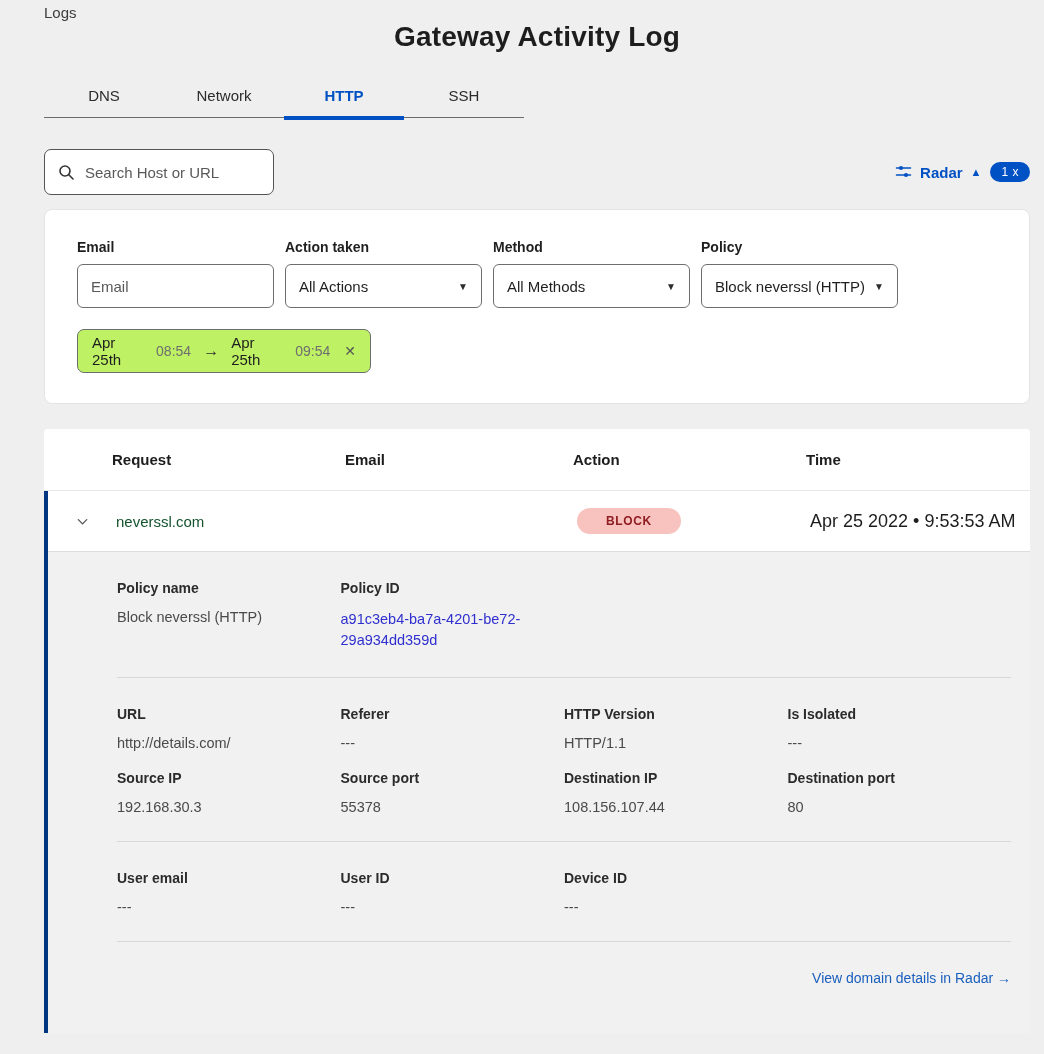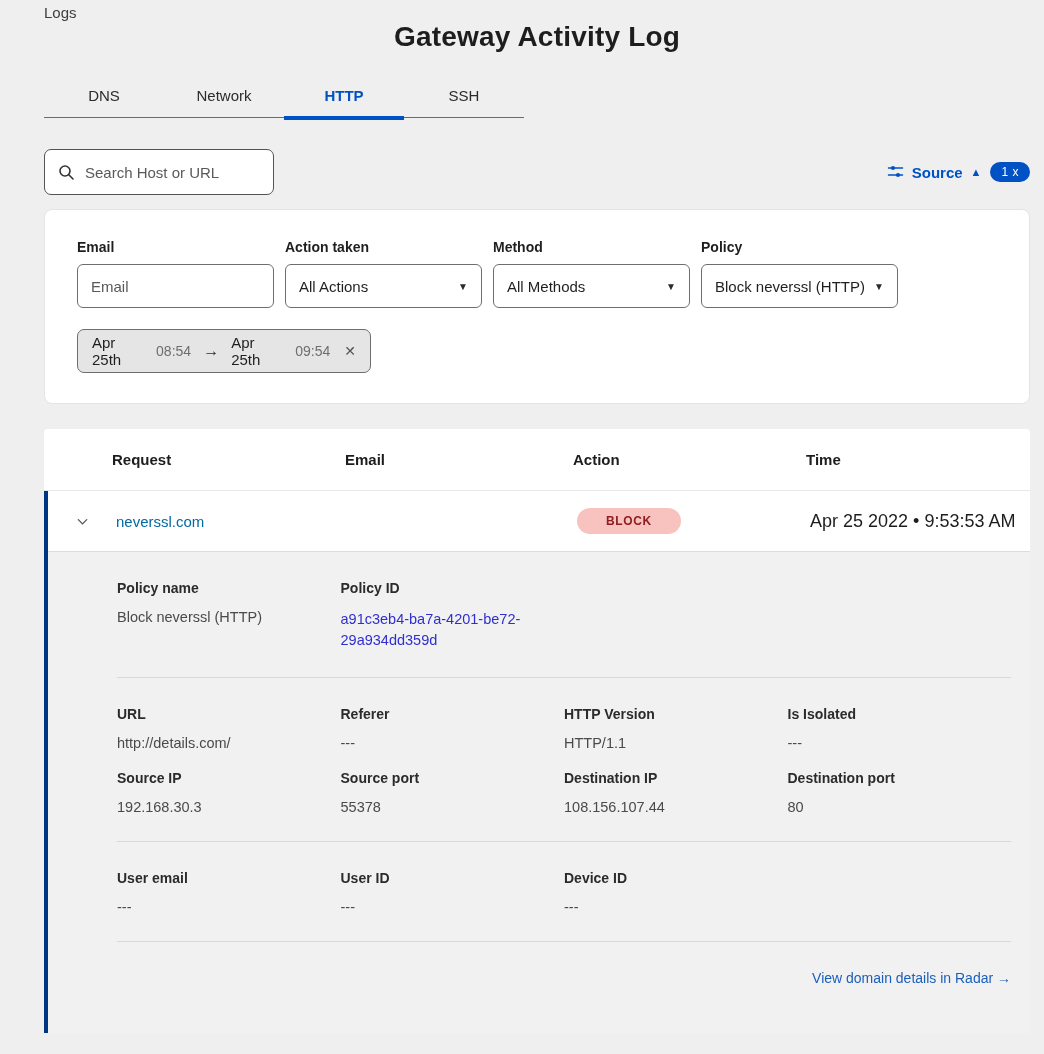--- a/index.html
+++ b/index.html
@@ -62,40 +62,40 @@
   }
   .text-input::placeholder { color: #595959; }
   .select {
     display: flex; align-items: center; justify-content: space-between; cursor: pointer;
   }
   .caret-down { color: #2b2b2b; font-size: 10px; }
   .date-row { margin-top: 21px; }
   .date-range {
     display: flex; align-items: center; gap: 12px;
     width: 294px; height: 44px; border: 1px solid #6e6e6e; border-radius: 7px;
-    padding: 0 14px; background: #e5e5e5; font-size: 15px;
+    padding: 0 14px; background: #bef264; font-size: 15px;
   }
   .date-part { color: #1f1f1f; }
   .time-part { color: #6e6e6e; font-size: 14px; }
   .range-arrow { color: #2b2b2b; font-size: 16px; }
   .clear-x { color: #555; font-size: 14px; margin-left: 2px; cursor: pointer; }
 
   
   .log-table {
     background: #fff; margin-top: 25px; width: 986px;
     border-radius: 4px 4px 0 0; overflow: hidden;
   }
   .t-grid { display: grid; grid-template-columns: 68px 233px 228px 233px 1fr; align-items: center; }
   .t-head { height: 62px; border-bottom: 1px solid #e8e8e8; }
   .t-head .th { font-size: 15px; font-weight: 700; color: #1d1d1d; }
   .row-wrap { border-left: 4px solid #003681; }
   .t-row { height: 60px; background: #fff; }
   .t-grid > div:first-child { padding-left: 27px; }
   .chevron-btn { display: flex; align-items: center; cursor: pointer; }
-  .cell-request { font-size: 15px; color: #0369a1; }
+  .cell-request { font-size: 15px; color: #14532d; }
   .badge-block {
     display: inline-block; background: #f8c3bf; color: #8f1d22;
     font-size: 12px; font-weight: 700; letter-spacing: 0.6px;
     border-radius: 14px; padding: 7px 29px; line-height: 1;
   }
   .cell-time { font-size: 18px; color: #1d1d1d; font-weight: 400; }
 
   
   .details {
     background: #f1f1f1; border-top: 1px solid #dcdcdc;
@@ -142,21 +142,21 @@
       <span style="display:flex">
         <svg width="17" height="16" viewBox="0 0 17 16">
             <g stroke="#0051c3" stroke-width="1.5" stroke-linecap="round">
               <line x1="1.5" y1="4" x2="15.5" y2="4"></line>
               <line x1="1.5" y1="11" x2="15.5" y2="11"></line>
             </g>
             <circle cx="6" cy="4" r="2.1" fill="#0051c3"></circle>
             <circle cx="11" cy="11" r="2.1" fill="#0051c3"></circle>
           </svg>
       </span>
-      <span class="filter-label">Source</span>
+      <span class="filter-label">Radar</span>
       <span class="caret-up">▲</span>
     </div>
     <span class="filter-count">1 x</span>
   </div>
 </div>
 
 <div class="filter-panel">
   <div class="filter-row">
     <div class="field">
       <div class="field-label">Email</div>

